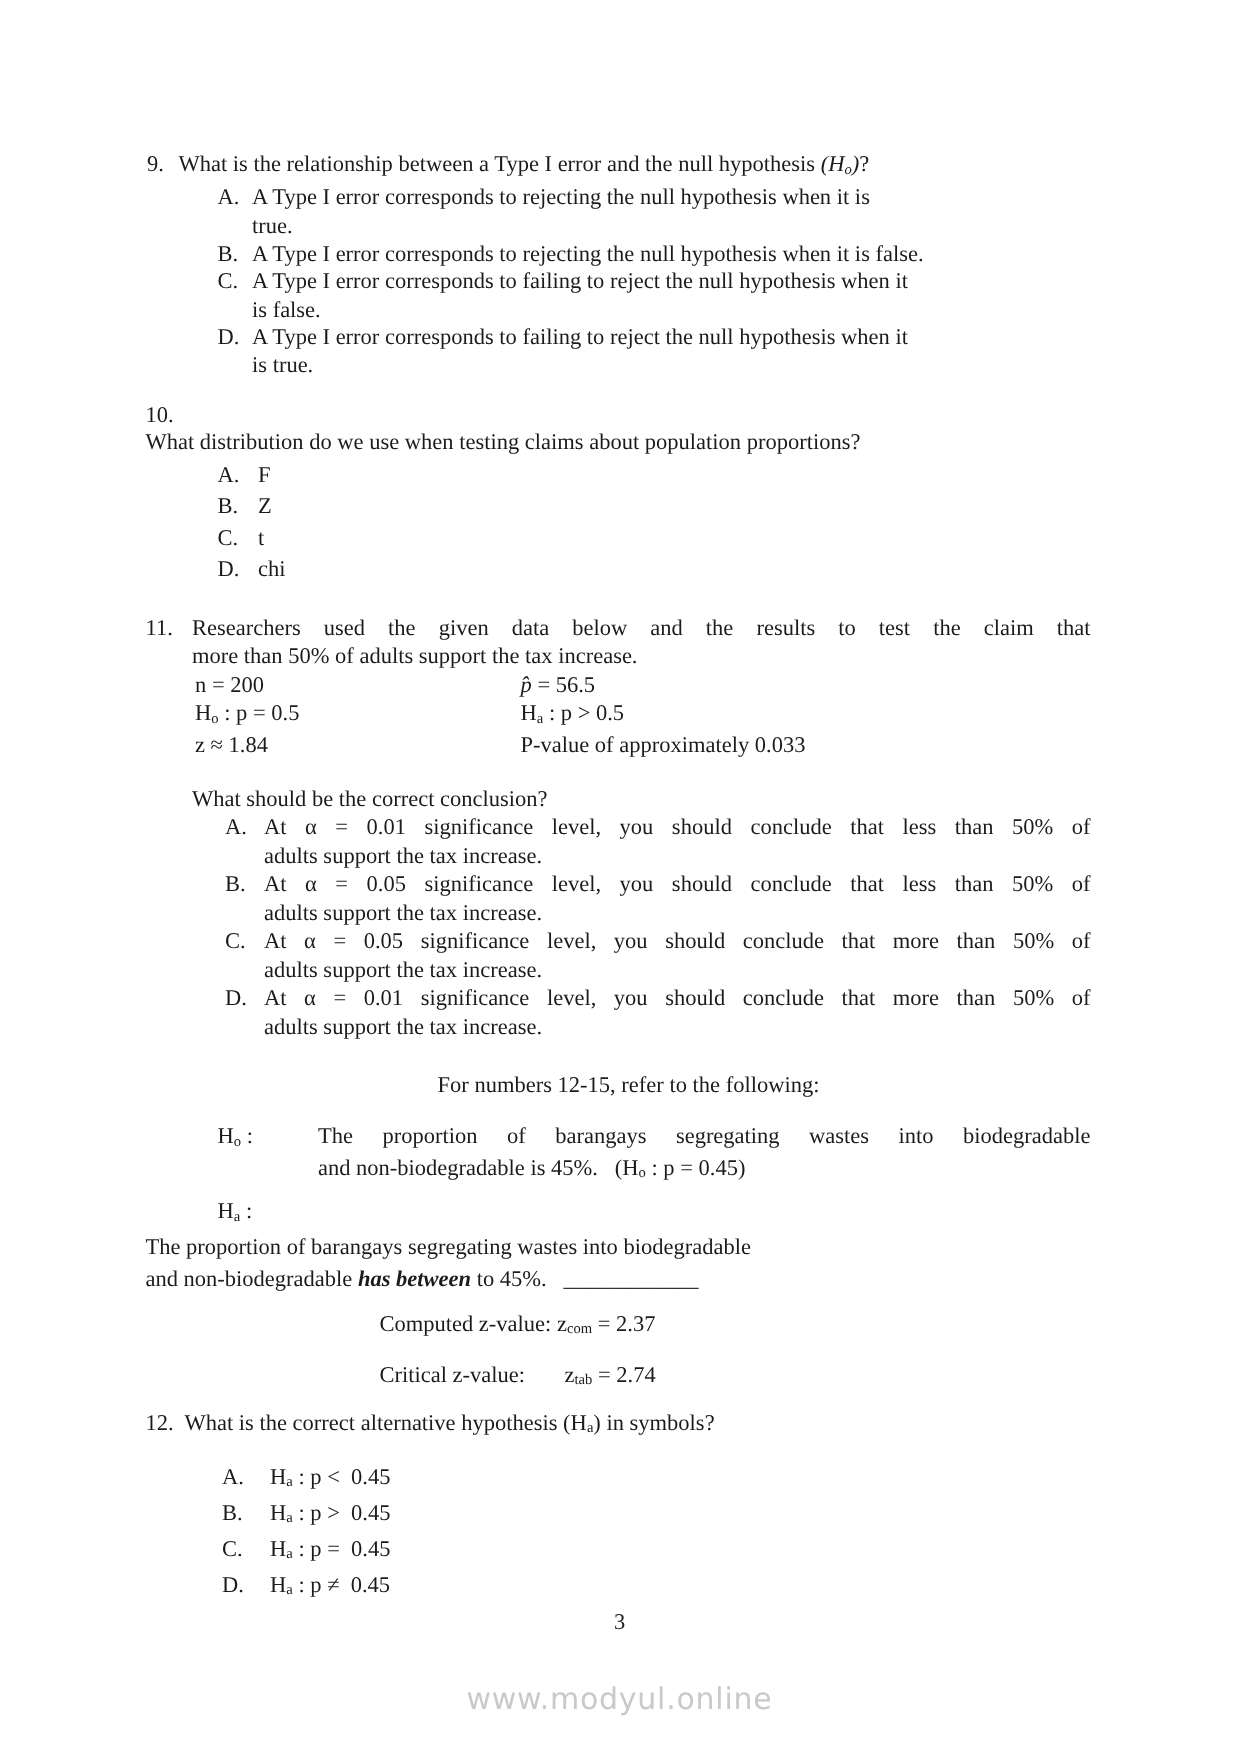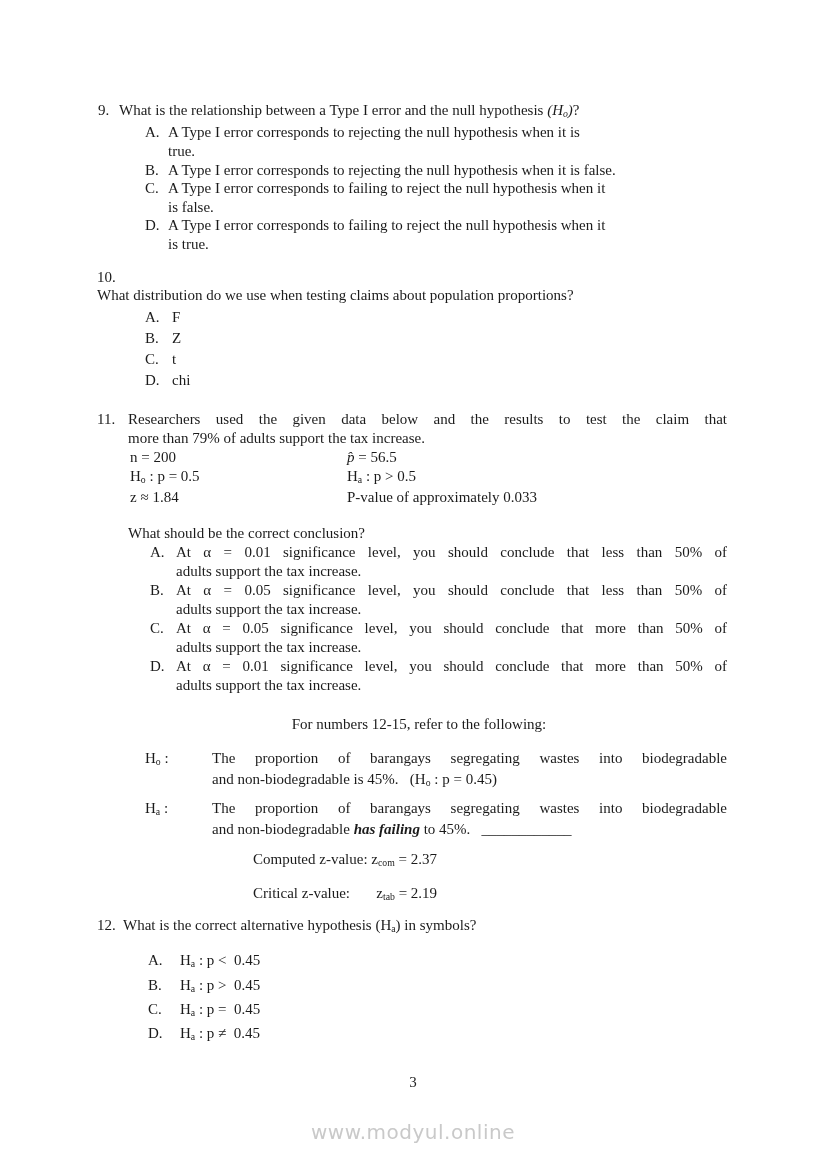--- a/index.html
+++ b/index.html
@@ -48,21 +48,21 @@
   .dcol-l{display:inline-block;width:217px;}
   .q11-sub{margin-top:17px;margin-left:31px;line-height:19px;}
   .q11-opts{line-height:19px;}
   .q11-opts .opt{margin-left:53px;}
   .q11-opts .letter{width:26px;}
 
   
   .ref-intro{margin-top:20px;line-height:19px;margin-left:14px;text-align:center;}
   .hyp-row{display:flex;align-items:flex-start;line-height:20.5px;}
   .hyp-h0{margin-top:14px;}
-  .hyp-ha{margin-top:5px;}
+  .hyp-ha{margin-top:5px;flex-direction:column;}
   .hyp-label{flex:none;width:67px;margin-left:48px;}
   .hyp-text{flex:1 1 auto;min-width:0;}
   .alpha-line{margin-top:11px;margin-left:156px;line-height:19px;}
   .computed-line{margin-top:11px;margin-left:156px;line-height:19px;}
   .critical-line{margin-top:12px;margin-left:156px;line-height:19px;}
 
   
   .q12-head{margin-top:10px;line-height:19px;}
   .q12-head .qnum{width:26px;}
   .q12-opts{margin-top:13px;line-height:21.5px;}
@@ -154,21 +154,21 @@
             </span>
         </div>
       </div>
     </div>
 
     <div class="q11">
       <div class="qrow q11-head">
         <span class="qnum">11.</span>
         <span class="qtext">
             <span class="tline jline"><span>Researchers used the given data below and the results to test the claim that</span></span>
-            <span class="tline"><span>more than 79% of adults support the tax increase.</span></span>
+            <span class="tline"><span>more than 50% of adults support the tax increase.</span></span>
           </span>
       </div>
       <div class="q11-data">
         <div class="datarow">
           <span class="dcol-l"><span>n = 200</span></span><span><span class="rt-i">p̂</span><span> = 56.5</span></span>
         </div>
         <div class="datarow">
           <span class="dcol-l"><span>H</span><span class="rt-sub">o</span><span> : p = 0.5</span></span><span><span>H</span><span class="rt-sub">a</span><span> : p &gt; 0.5</span></span>
         </div>
         <div class="datarow">
@@ -216,25 +216,25 @@
         <span class="hyp-label"><span>H</span><span class="rt-sub">o</span><span> :</span></span>
         <span class="hyp-text">
             <span class="tline jline"><span>The proportion of barangays segregating wastes into biodegradable</span></span>
             <span class="tline"><span>and non-biodegradable is 45%.&nbsp;&nbsp; (H</span><span class="rt-sub">o</span><span> : p = 0.45)</span></span>
           </span>
       </div>
       <div class="hyp-row hyp-ha">
         <span class="hyp-label"><span>H</span><span class="rt-sub">a</span><span> :</span></span>
         <span class="hyp-text">
             <span class="tline jline"><span>The proportion of barangays segregating wastes into biodegradable</span></span>
-            <span class="tline"><span>and non-biodegradable </span><span class="rt-bi">has failing</span><span> to 45%.&nbsp;&nbsp;&nbsp;</span><span>____________</span></span>
+            <span class="tline"><span>and non-biodegradable </span><span class="rt-bi">has between</span><span> to 45%.&nbsp;&nbsp;&nbsp;</span><span>____________</span></span>
           </span>
       </div>
       <div class="computed-line"><span>Computed z-value: z</span><span class="rt-sub">com</span><span> = 2.37</span></div>
-      <div class="critical-line"><span>Critical z-value:&nbsp;&nbsp;&nbsp;&nbsp;&nbsp;&nbsp; z</span><span class="rt-sub">tab</span><span> = 2.19</span></div>
+      <div class="critical-line"><span>Critical z-value:&nbsp;&nbsp;&nbsp;&nbsp;&nbsp;&nbsp; z</span><span class="rt-sub">tab</span><span> = 2.74</span></div>
     </div>
 
     <div class="q12">
       <div class="qrow q12-head">
         <span class="qnum">12.</span>
         <span class="qtext">
             <span class="tline"><span>What is the correct alternative hypothesis (H</span><span class="rt-sub">a</span><span>) in symbols?</span></span>
           </span>
       </div>
       <div class="q12-opts">

